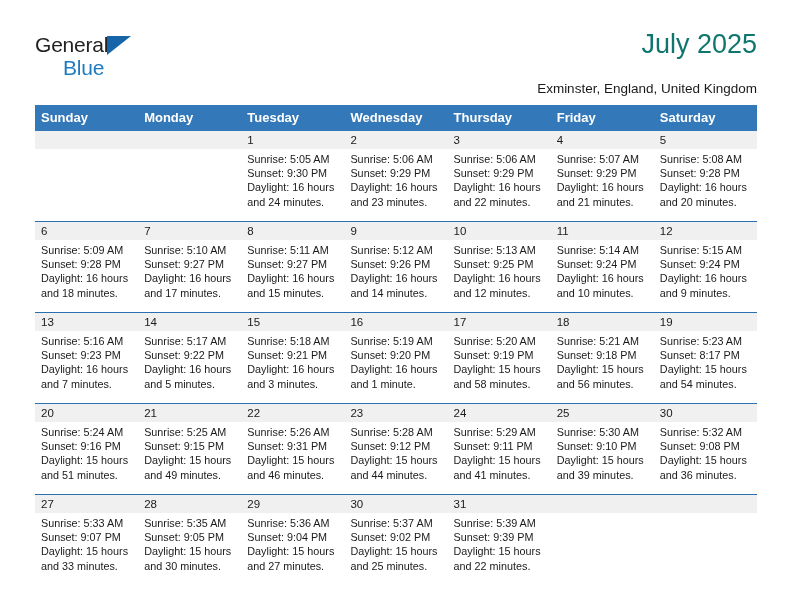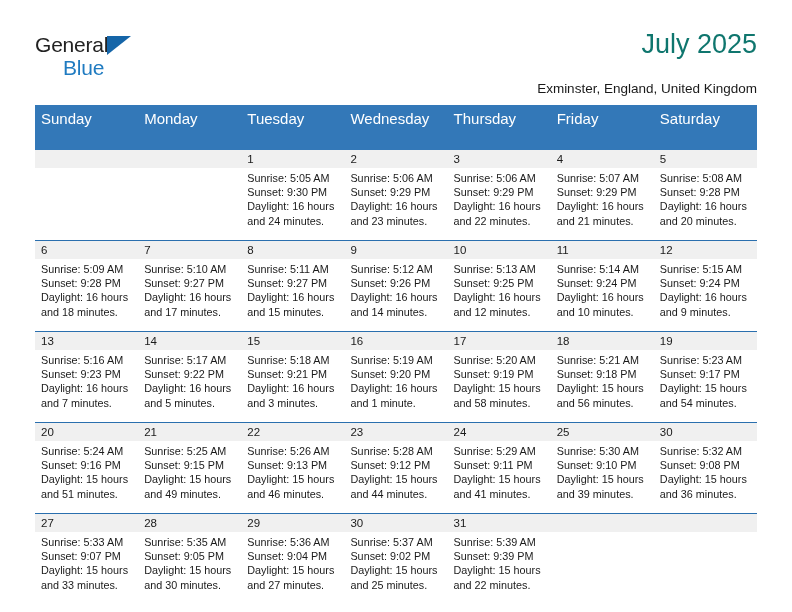--- a/index.html
+++ b/index.html
@@ -95,24 +95,24 @@
     left: 35px;
     top: 105px;
     width: 722px;
     border-collapse: collapse;
     table-layout: fixed;
   }
 
   .calendar th {
     background: #3378b8;
     color: #ffffff;
-    font-size: 15px;
-    font-weight: normal;
+    font-size: 13px;
+    font-weight: bold;
     text-align: left;
-    padding: 5px 0 23px 6px;
+    padding: 5px 0 6px 6px;
     height: 19px;
     box-sizing: border-box;
     border: none;
   }
 
   .calendar td {
     vertical-align: top;
     padding: 0;
     border: none;
     width: 103.14px;
@@ -398,21 +398,21 @@
                 <div>Daylight: 15 hours</div>
                 <div>and 56 minutes.</div>
               </div>
             </div>
           </td>
           <td>
             <div class="daybox">
               <div class="daynum-band">19</div>
               <div class="day-info">
                 <div>Sunrise: 5:23 AM</div>
-                <div>Sunset: 9:17 PM</div>
+                <div>Sunset: 8:17 PM</div>
                 <div>Daylight: 15 hours</div>
                 <div>and 54 minutes.</div>
               </div>
             </div>
           </td>
         </tr>
         <tr class="week-row">
           <td>
             <div class="daybox">
               <div class="daynum-band">20</div>
@@ -433,21 +433,21 @@
                 <div>Daylight: 15 hours</div>
                 <div>and 49 minutes.</div>
               </div>
             </div>
           </td>
           <td>
             <div class="daybox">
               <div class="daynum-band">22</div>
               <div class="day-info">
                 <div>Sunrise: 5:26 AM</div>
-                <div>Sunset: 9:13 PM</div>
+                <div>Sunset: 9:31 PM</div>
                 <div>Daylight: 15 hours</div>
                 <div>and 46 minutes.</div>
               </div>
             </div>
           </td>
           <td>
             <div class="daybox">
               <div class="daynum-band">23</div>
               <div class="day-info">
                 <div>Sunrise: 5:28 AM</div>

